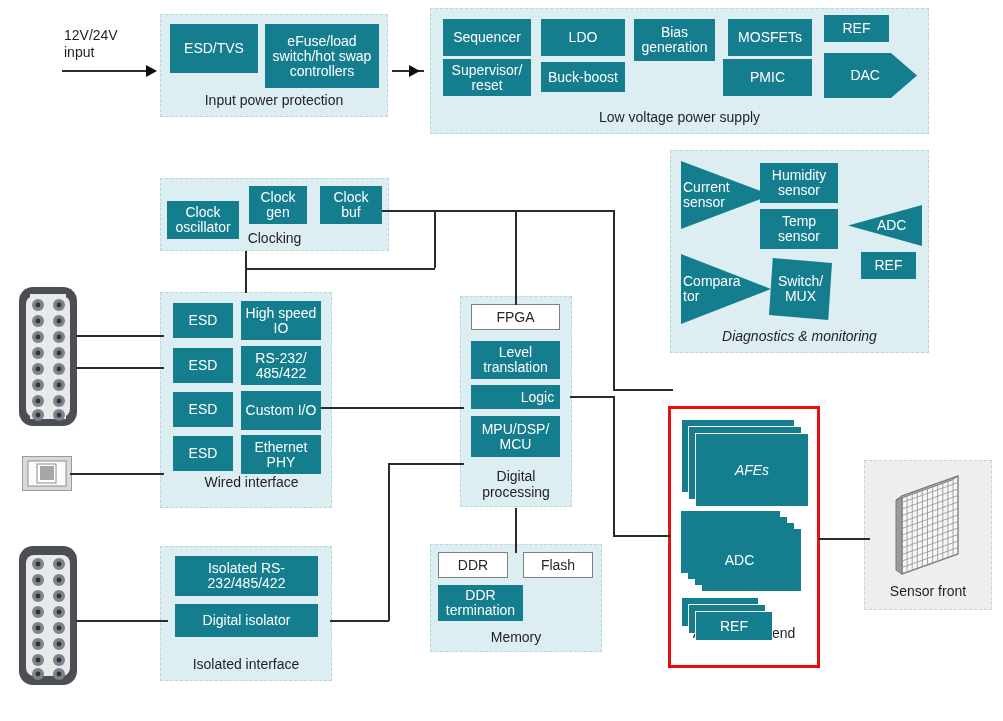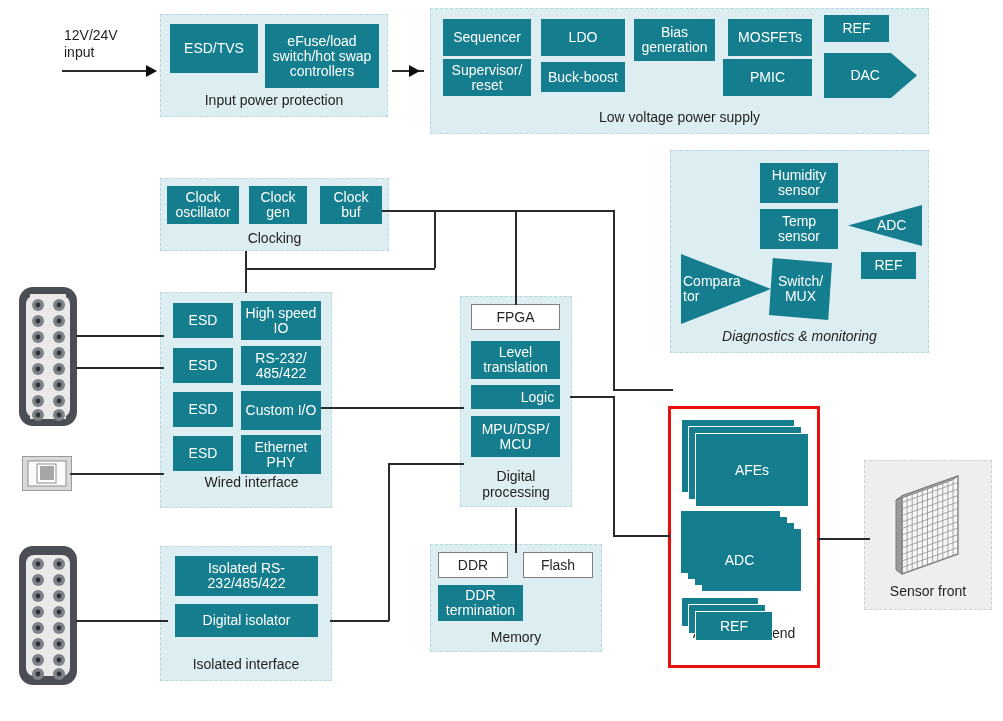--- a/index.html
+++ b/index.html
@@ -121,32 +121,35 @@
   <div class="blk" style="left:824px;top:15px;width:65px;height:27px;">
     <span>REF</span>
   </div>
   <div class="arrowR" style="left:824px;top:53px;width:93px;height:45px;">
     <span class="t">DAC</span>
   </div>
 
   <div class="group" style="left:160px;top:178px;width:229px;height:73px;">
     <div class="group-label" style="bottom:4px;">Clocking</div>
   </div>
-  <div class="blk" style="left:167px;top:186px;width:72px;height:38px;">
+  <div class="blk" style="left:167px;top:201px;width:72px;height:38px;">
     <span>Clock oscillator</span>
   </div>
   <div class="blk" style="left:249px;top:186px;width:58px;height:38px;">
     <span>Clock gen</span>
   </div>
   <div class="blk" style="left:320px;top:186px;width:62px;height:38px;">
     <span>Clock buf</span>
   </div>
 
   <div class="group" style="left:670px;top:150px;width:259px;height:203px;">
     <div class="group-label" style="bottom:8px;font-style:italic;">Diagnostics &amp; monitoring</div>
+  </div>
+  <div class="tri" style="left:681px;top:161px;width:90px;height:68px;">
+    <span class="t">Current sensor</span>
   </div>
   <div class="blk" style="left:760px;top:163px;width:78px;height:40px;">
     <span>Humidity sensor</span>
   </div>
   <div class="blk" style="left:760px;top:209px;width:78px;height:40px;">
     <span>Temp sensor</span>
   </div>
   <div class="arrowL" style="left:848px;top:205px;width:74px;height:41px;">
     <span class="t">ADC</span>
   </div>
@@ -326,21 +329,21 @@
   </div>
 
   <div class="group red" style="left:668px;top:406px;width:152px;height:262px;">
     <div class="group-label" style="bottom:24px;">Analog front end</div>
   </div>
 
   <div class="stack" style="left:681px;top:419px;width:128px;height:88px;">
     <div class="lyr" style="left:0;top:0;width:114px;height:74px;"></div>
     <div class="lyr" style="left:7px;top:7px;width:114px;height:74px;"></div>
     <div class="lyr" style="left:14px;top:14px;width:114px;height:74px;"></div>
-    <div class="lbl" style="left:14px;top:14px;width:114px;height:74px;">AFEs</div>
+    <div class="lbl" style="left:14px;top:14px;width:114px;height:74px;font-style:italic;">AFEs</div>
   </div>
 
   <div class="stack" style="left:681px;top:511px;width:120px;height:82px;">
     <div class="lyr arw" style="left:0;top:0;width:99px;height:62px;">
         <i></i>
       </div>
     <div class="lyr arw" style="left:7px;top:6px;width:99px;height:62px;">
         <i></i>
       </div>
     <div class="lyr arw" style="left:14px;top:12px;width:99px;height:62px;">

